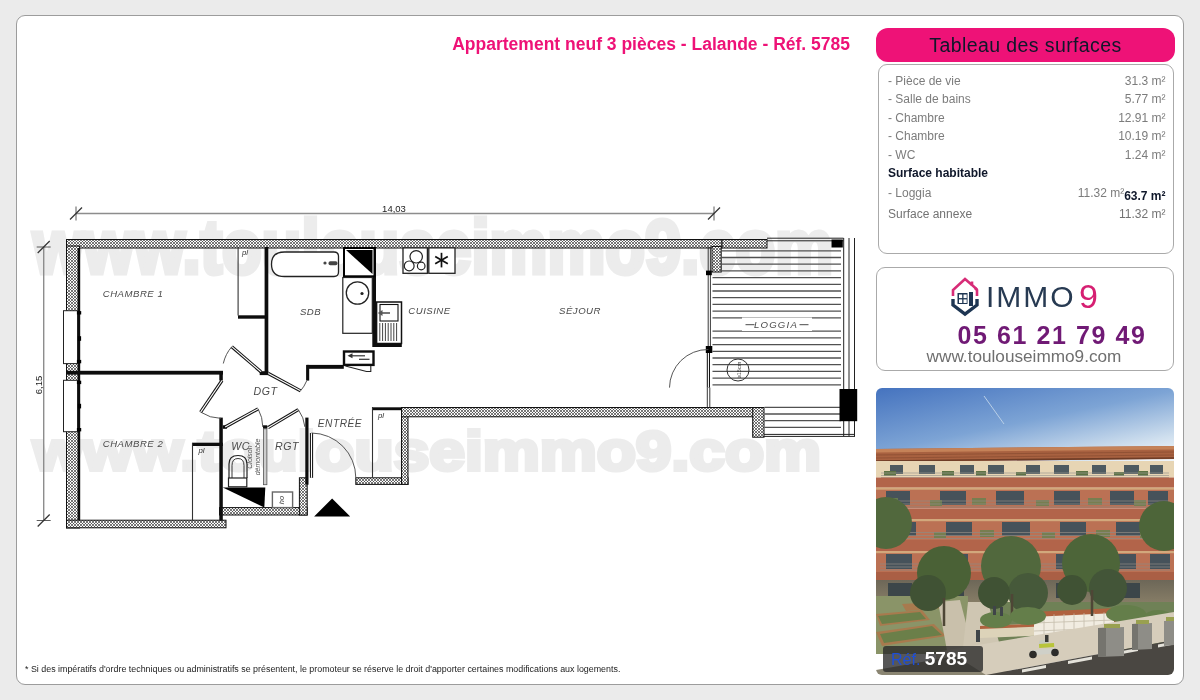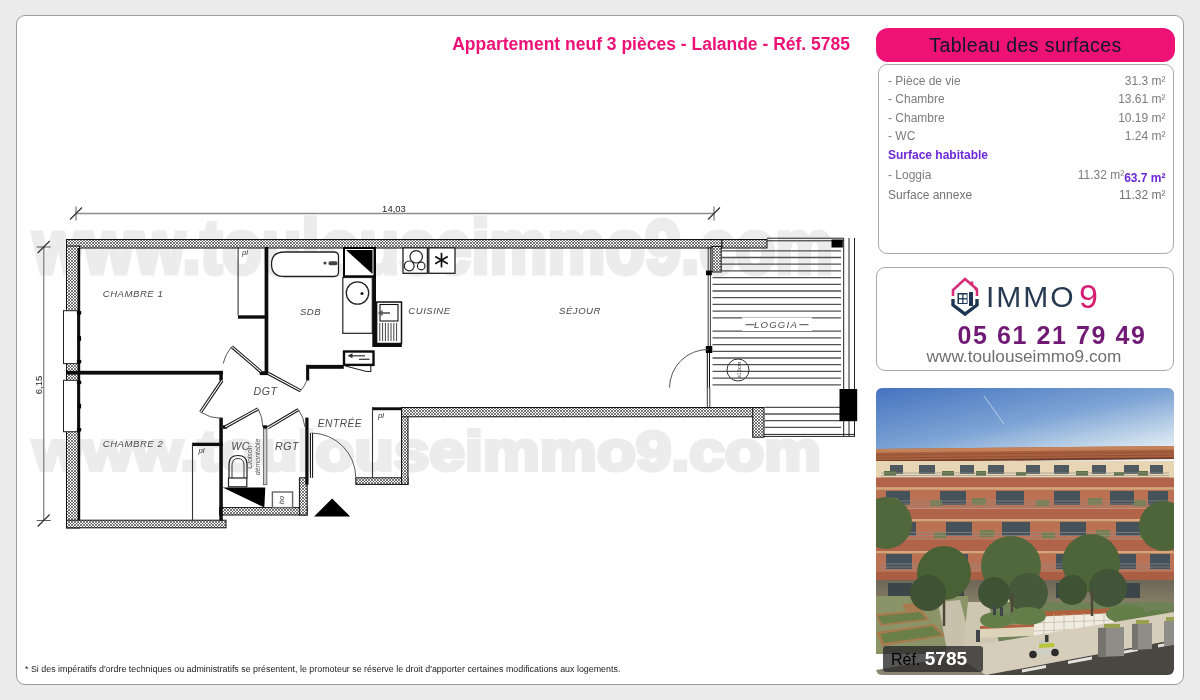--- a/index.html
+++ b/index.html
@@ -346,29 +346,30 @@
 
 <div style="position:absolute;left:0px;top:34px;width:850px;text-align:right;font-size:17.5px;font-weight:bold;color:#ee1277;">Appartement neuf 3 pièces - Lalande - Réf. 5785</div>
 
 <div style="position:absolute;left:876px;top:28px;width:299px;height:34px;background:#ee1277;border-radius:12px;color:#0f172a;font-size:19.5px;letter-spacing:0.4px;text-align:center;line-height:35px;">Tableau des surfaces</div>
 
 <div class="panel" style="left:878px;top:64px;width:294px;height:188px;border-color:#aaa;"></div>
 <div style="position:absolute;left:888px;top:74px;width:277.5px;font-size:12px;color:#7c7c7c;">
 
   <div style="height:18.4px;">- Pièce de vie<span style="float:right;">31.3 m²</span></div>
 
-
-  <div style="height:18.4px;">- Chambre<span style="float:right;">13.61 m²</span></div>
+  <div style="height:18.4px;">- Salle de bains<span style="float:right;">5.77 m²</span></div>
+
+  <div style="height:18.4px;">- Chambre<span style="float:right;">12.91 m²</span></div>
 
   <div style="height:18.4px;">- Chambre<span style="float:right;">10.19 m²</span></div>
 
   <div style="height:18.4px;">- WC<span style="float:right;">1.24 m²</span></div>
 
 
-  <div style="height:20.5px;font-weight:bold;color:#6d28d9;">Surface habitable<span style="float:right;margin-top:23px;">63.7 m²</span></div>
+  <div style="height:20.5px;font-weight:bold;color:#0f172a;">Surface habitable<span style="float:right;margin-top:23px;">63.7 m²</span></div>
 
   <div style="height:20.2px;">- Loggia<span style="float:right;">11.32 m²</span></div>
 
   <div style="height:20px;font-weight:normal;color:#737373;">Surface annexe<span style="float:right;">11.32 m²</span></div>
 </div>
 
 <div class="panel" style="left:876px;top:267px;width:296px;height:102px;border-color:#aaa;"></div>
 
 <svg width="160" height="42" viewBox="0 0 160 42" style="position:absolute;left:946px;top:275px;">
 
@@ -621,15 +622,15 @@
   </g>
 
   <g fill="#3f4448">
     <rect x="117" y="218" width="3" height="9"></rect>
     <rect x="124" y="219" width="3" height="9"></rect>
     <rect x="100" y="242" width="4" height="12"></rect>
   </g>
 </svg>
 </div>
 
-<div style="position:absolute;left:883px;top:646px;width:100px;height:26px;background:rgba(40,40,40,0.78);border-radius:3px;color:#fff;line-height:26px;"><span style="color:#000000;margin-left:8px;font-size:16px;">Réf. </span><b style="font-size:19px;">5785</b></div>
+<div style="position:absolute;left:883px;top:646px;width:100px;height:26px;background:rgba(40,40,40,0.78);border-radius:3px;color:#fff;line-height:26px;"><span style="color:#1d4ed8;margin-left:8px;font-size:16px;">Réf. </span><b style="font-size:19px;">5785</b></div>
 
 <div style="position:absolute;left:25px;top:664px;font-size:8.9px;color:#222;">* Si des impératifs d'ordre techniques ou administratifs se présentent, le promoteur se réserve le droit d'apporter certaines modifications aux logements.</div>
 
 </body></html>

